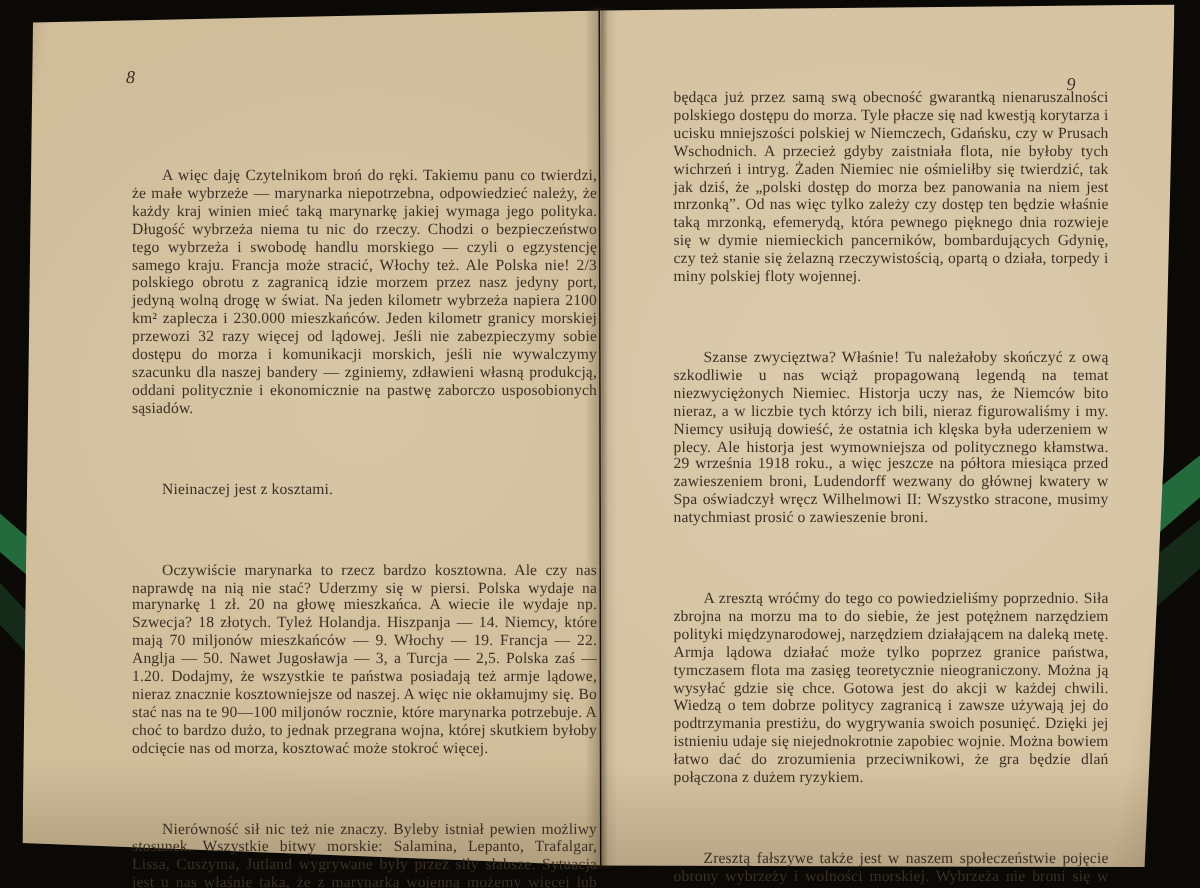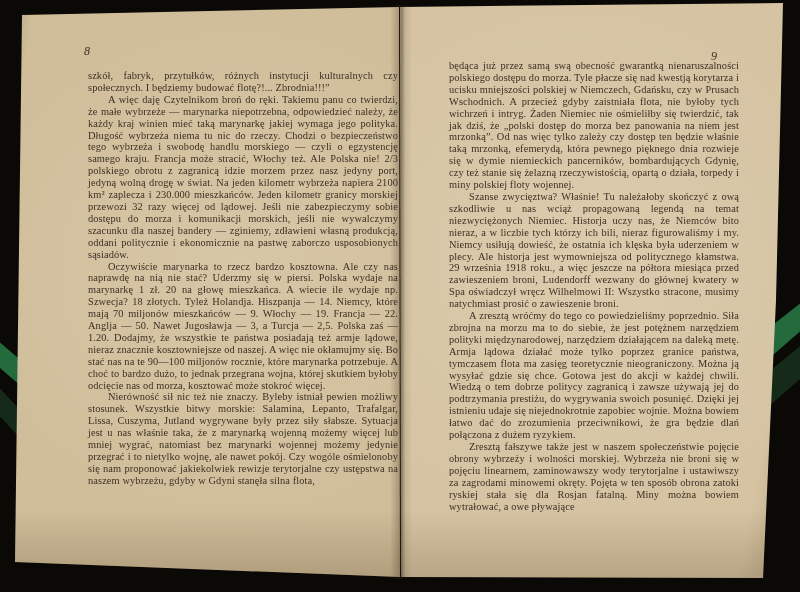--- a/index.html
+++ b/index.html
@@ -49,21 +49,21 @@
     background:linear-gradient(90deg, rgba(60,45,25,0) 0%, rgba(60,45,25,0.28) 42%, rgba(35,26,12,0.42) 52%, rgba(60,45,25,0.10) 70%, rgba(60,45,25,0) 100%);
   }
   .col{position:absolute;color:var(--ink,#3c3024);}
   .col-left{left:88px;top:70px;width:310px;}
   .col-right{left:449px;top:60px;width:290px;}
   p.para{
     margin:0;text-align:justify;
     font-size:10.4px;line-height:11.9px;
     letter-spacing:0.1px;
   }
-  p.para.indent{text-indent:20px;}
+  p.para.indent{text-indent:20px;margin-top:42px;}
   .it{}
   .pagenum{
     position:absolute;color:var(--ink,#3c3024);
     font-size:12px;font-style:italic;
   }
   .pagenum-left{left:84px;top:44px;}
   .pagenum-right{left:711px;top:49px;}
 </style>
 </head>
 <body>
@@ -77,22 +77,22 @@
 
   <div class="page page-left"></div>
   <div class="page page-right"></div>
   <div class="gutter"></div>
 
   <div class="pagenum pagenum-left">8</div>
 
   <div class="pagenum pagenum-right">9</div>
 
   <div class="col col-left">
-      <p class="para"><span>szkół, fabryk, przytułków, różnych instytucji kulturalnych czy społecznych.  I będziemy budować flotę?!... Zbrodnia!!!”</span></p>
       <p class="para indent"><span>A więc daję Czytelnikom broń do ręki. Takiemu panu co twierdzi, że małe wybrzeże — marynarka niepotrzebna, odpowiedzieć należy, że </span><span class="it">każdy kraj winien mieć taką marynarkę jakiej wymaga jego polityka.</span><span> Długość wybrzeża niema tu nic do rzeczy. Chodzi o bezpieczeństwo tego wybrzeża i swobodę handlu morskiego — czyli o egzystencję samego kraju. Francja może stracić, Włochy też. Ale </span><span class="it">Polska nie!</span><span> 2/3 polskiego obrotu z zagranicą idzie morzem przez nasz jedyny port, jedyną wolną drogę w świat. Na jeden kilometr wybrzeża napiera 2100 km² zaplecza i 230.000 mieszkańców. Jeden kilometr granicy morskiej przewozi 32 razy więcej od lądowej. </span><span class="it">Jeśli nie zabezpieczymy sobie dostępu do morza i komunikacji morskich, jeśli nie wywalczymy szacunku dla naszej bandery — zginiemy, zdławieni własną produkcją, oddani politycznie i ekonomicznie na pastwę zaborczo usposobionych sąsiadów.</span></p>
+      <p class="para indent"><span>Nieinaczej jest z kosztami.</span></p>
       <p class="para indent"><span>Oczywiście marynarka to rzecz bardzo kosztowna. Ale czy nas naprawdę na nią nie stać? Uderzmy się w piersi. </span><span class="it">Polska wydaje na marynarkę 1 zł. 20 na głowę mieszkańca.</span><span> A wiecie ile wydaje np. Szwecja? 18 złotych.  Tyleż Holandja. Hiszpanja — 14. Niemcy, które mają 70 miljonów mieszkańców — 9. Włochy — 19. Francja — 22. Anglja — 50. Nawet Jugosławja — 3, a Turcja — 2,5. Polska zaś — 1.20. Dodajmy, że wszystkie te państwa posiadają też armje lądowe, nieraz znacznie kosztowniejsze od naszej. A więc nie okłamujmy się. </span><span class="it">Bo stać nas na te 90—100 miljonów rocznie, które marynarka potrzebuje. A choć to bardzo dużo, to jednak przegrana wojna, której skutkiem byłoby odcięcie nas od morza, kosztować może stokroć więcej.</span></p>
       <p class="para indent"><span>Nierówność sił nic też nie znaczy. Byleby istniał pewien możliwy stosunek. Wszystkie bitwy morskie: Salamina, Lepanto, Trafalgar, Lissa, Cuszyma, Jutland wygrywane były przez siły słabsze. Sytuacja jest u nas właśnie taka, że </span><span class="it">z marynarką wojenną możemy więcej lub mniej wygrać, natomiast bez marynarki wojennej możemy jedynie przegrać i to nietylko wojnę, ale nawet pokój. Czy wogóle ośmielonoby się nam proponować jakiekolwiek rewizje terytorjalne czy ustępstwa na naszem wybrzeżu, gdyby w Gdyni stanęła silna flota,</span></p>
     </div>
 
   <div class="col col-right">
       <p class="para"><span class="it">będąca już przez samą swą obecność gwarantką nienaruszalności polskiego dostępu do morza.</span><span> Tyle płacze się nad kwestją korytarza i ucisku mniejszości polskiej w Niemczech, Gdańsku, czy w Prusach Wschodnich. A przecież gdyby zaistniała flota, nie byłoby tych wichrzeń i intryg. Żaden Niemiec nie ośmieliłby się twierdzić, tak jak dziś, że </span><span class="it">„polski dostęp do morza bez panowania na niem jest mrzonką”. Od nas więc tylko zależy czy dostęp ten będzie właśnie taką mrzonką, efemerydą, która pewnego pięknego dnia rozwieje się w dymie niemieckich pancerników, bombardujących Gdynię, czy też stanie się żelazną rzeczywistością, opartą o działa, torpedy i miny polskiej floty wojennej.</span></p>
       <p class="para indent"><span>Szanse zwycięztwa? Właśnie! Tu należałoby skończyć z ową szkodliwie u nas wciąż propagowaną legendą na temat niezwyciężonych Niemiec. Historja uczy nas, że Niemców bito nieraz, a w liczbie tych którzy ich bili, nieraz figurowaliśmy i my. Niemcy usiłują dowieść, że ostatnia ich klęska była uderzeniem w plecy. Ale historja jest wymowniejsza od politycznego kłamstwa. 29 września 1918 roku., a więc jeszcze na półtora miesiąca przed zawieszeniem broni, Ludendorff wezwany do głównej kwatery w Spa oświadczył wręcz Wilhelmowi II: </span><span class="it">Wszystko stracone, musimy natychmiast prosić o zawieszenie broni.</span></p>
       <p class="para indent"><span>A zresztą wróćmy do tego co powiedzieliśmy poprzednio. </span><span class="it">Siła zbrojna na morzu ma to do siebie, że jest potężnem narzędziem polityki międzynarodowej, narzędziem działającem na daleką metę.</span><span> Armja lądowa działać może tylko poprzez granice państwa, tymczasem flota ma zasięg teoretycznie nieograniczony. Można ją wysyłać gdzie się chce. Gotowa jest do akcji w każdej chwili. Wiedzą o tem dobrze politycy zagranicą i zawsze używają jej do podtrzymania prestiżu, do wygrywania swoich posunięć. Dzięki jej istnieniu udaje się niejednokrotnie zapobiec wojnie. Można bowiem łatwo dać do zrozumienia przeciwnikowi, że gra będzie dlań połączona z dużem ryzykiem.</span></p>
       <p class="para indent"><span>Zresztą fałszywe także jest w naszem społeczeństwie pojęcie </span><span class="it">obrony wybrzeży</span><span> i </span><span class="it">wolności morskiej</span><span>. Wybrzeża nie broni się w pojęciu linearnem, zaminowawszy wody terytorjalne i ustawiwszy za zagrodami minowemi okręty. Pojęta w ten sposób obrona zatoki ryskiej stała się dla Rosjan fatalną. Miny można bowiem wytrałować, a owe pływające</span></p>
     </div>

